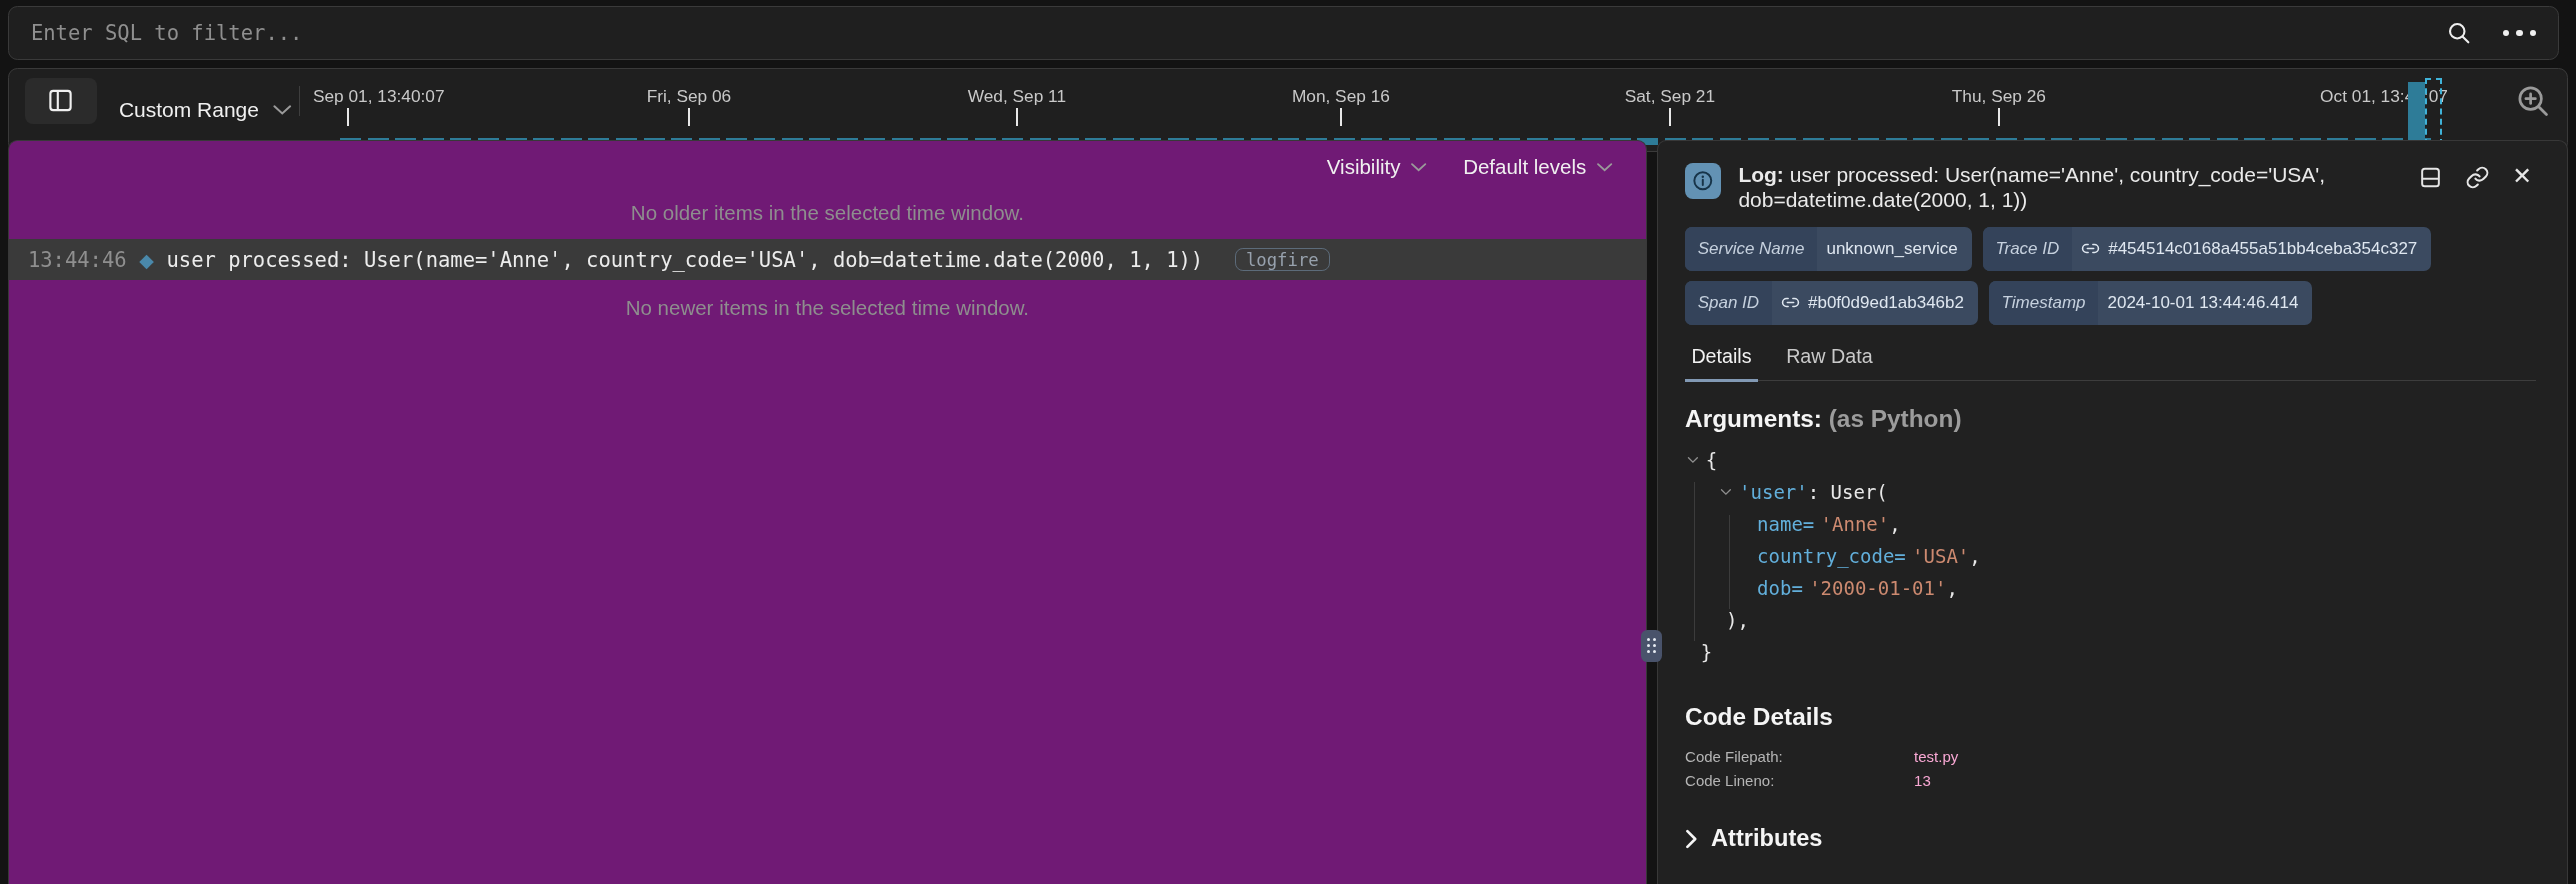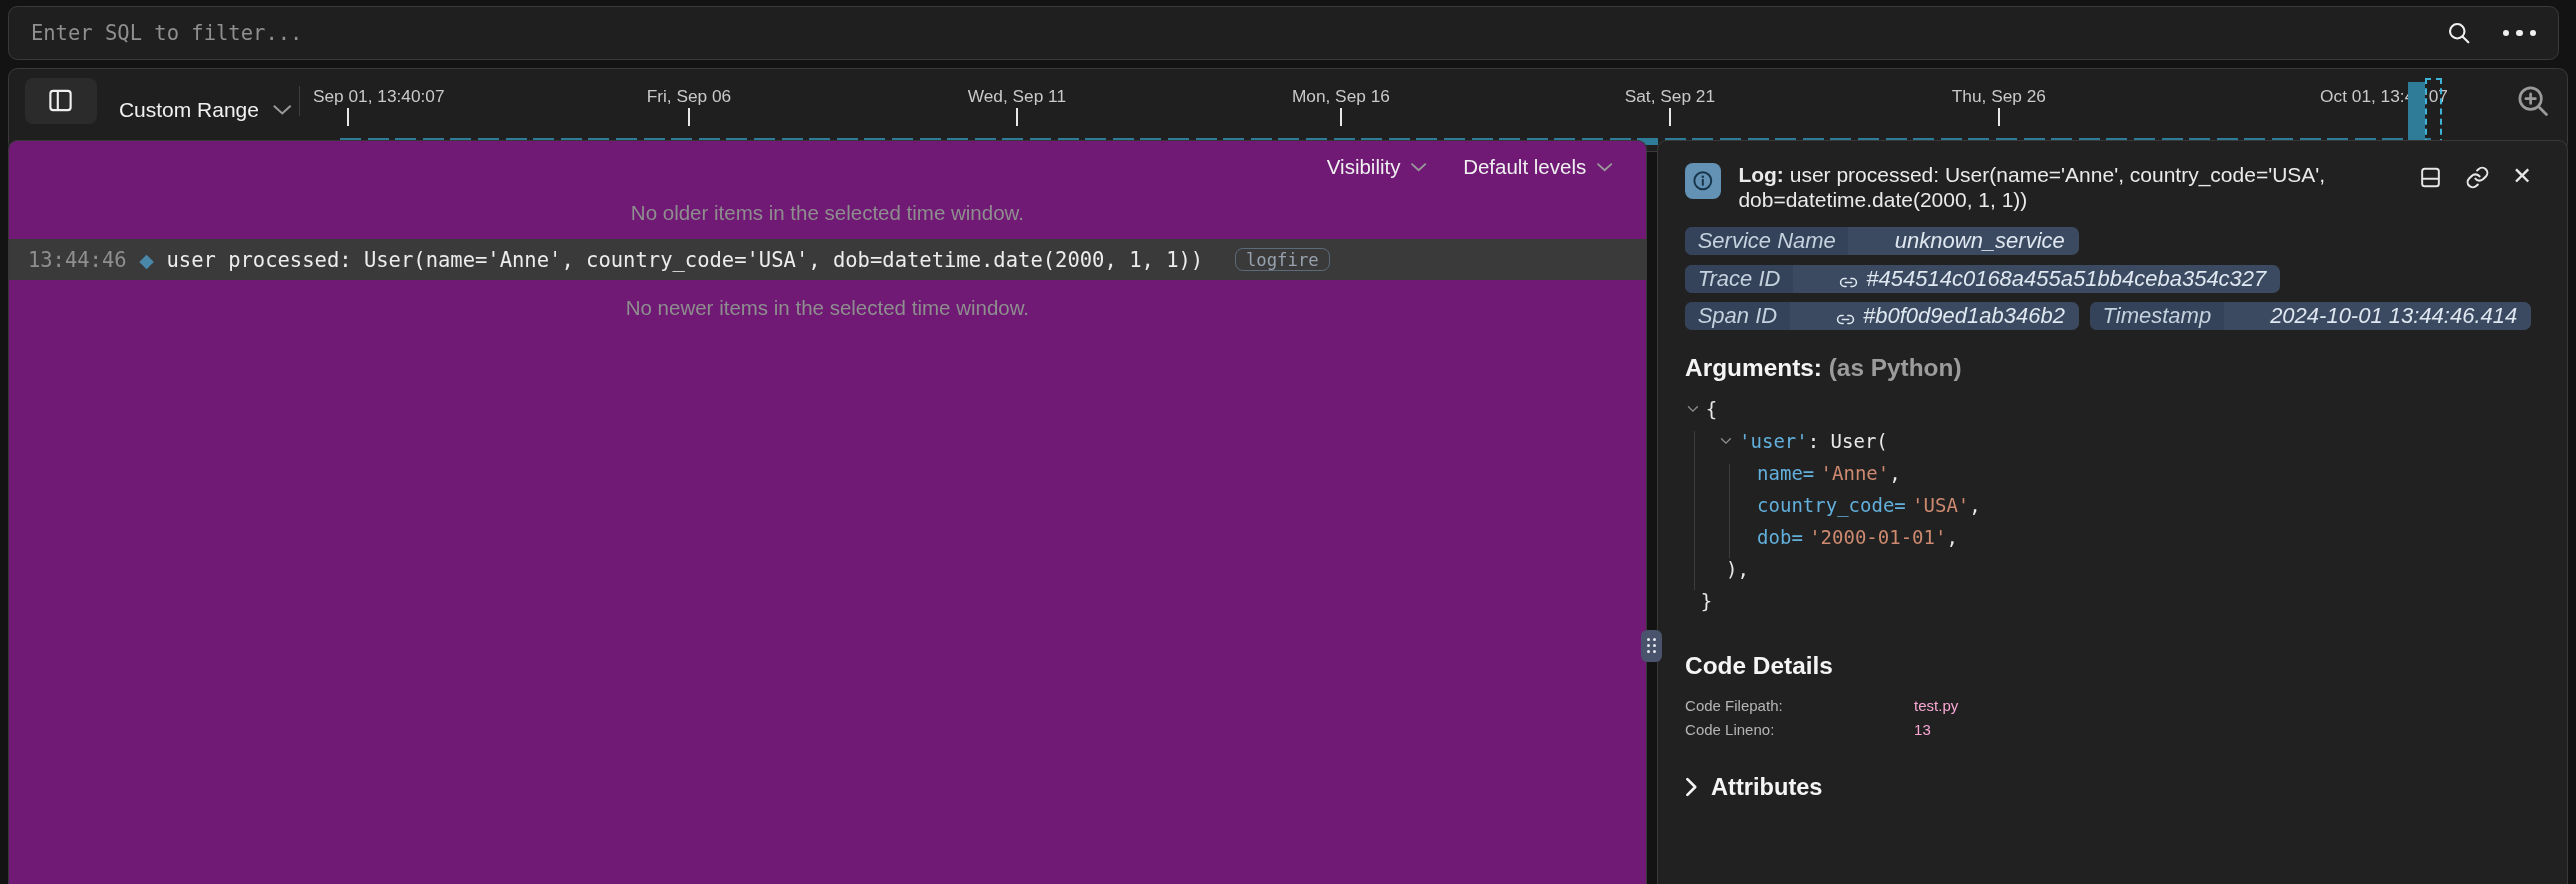--- a/index.html
+++ b/index.html
@@ -74,25 +74,25 @@
   
   .detail-header { display:flex; align-items:flex-start; padding:20.5px 35px 0 27px; }
   .level-icon { flex:0 0 auto; width:36px; height:36px; border-radius:7.9px; background:#6392b4;
                 display:flex; align-items:center; justify-content:center; margin-top:1.6px; }
   .detail-title { margin-left:17.3px; font-size:21px; line-height:25px; color:#eaeaea; max-width:630px; }
   .detail-title b { font-weight:bold; }
   .header-icons { margin-left:auto; display:flex; gap:22px; align-items:center; padding-top:3.1px; }
   .close-x { font-size:23.6px; color:#e6e6e6; line-height:23.6px; font-family:"DejaVu Sans", sans-serif; }
 
   .badges { margin:15.7px 31.5px 0 27px; display:flex; flex-wrap:wrap; gap:9.4px 11px; }
-  .chip { display:inline-flex; align-items:center; height:28px; background:#3b4a60;
-          border-radius:7px; overflow:hidden; font-size:22px; color:#dfe7f0;gap:37px; }
+  .chip { display:inline-flex; align-items:center; height:44px; background:#3b4a60;
+          border-radius:7px; overflow:hidden; font-size:17px; color:#dfe7f0; }
   .chip-label { font-style:italic; color:#c6d1de; background:#34435a; height:100%;
                 display:flex; align-items:center; padding:0 12.6px; }
-  .chip-value { padding:0 14px 0 9.4px; display:flex; align-items:flex-end; gap:7.9px; white-space:nowrap;font-style:italic; }
+  .chip-value { padding:0 14px 0 9.4px; display:flex; align-items:flex-start; gap:7.9px; white-space:nowrap; }
   .chip-value .val { padding-left:0; }
 
   .tabs { margin:20.5px 31.5px 0 27px; border-bottom:1.6px solid #3d3d3d; display:flex; gap:22px; }
   .tab { font-size:19.7px; padding:0 6.3px 11px 6.3px; color:#c9c9c9; cursor:pointer; }
   .tab.active { color:#f2f2f2; border-bottom:3.1px solid #8299b4; margin-bottom:-1.6px; }
 
   .args-section { padding:23.6px 31.5px 0 27px; }
   .h2 { font-size:24.4px; font-weight:bold; color:#f5f5f5; }
   .h2 .soft { color:#9c9c9c; }
   .code-tree { position:relative; margin-top:11px; font-family:"DejaVu Sans Mono", monospace;
@@ -300,20 +300,24 @@
           </span>
         </span>
         <span class="chip">
           <span class="chip-label">Timestamp</span>
           <span class="chip-value">
               <span class="val">2024-10-01 13:44:46.414</span>
             </span>
         </span>
       </div>
 
+      <div class="tabs">
+        <span class="tab active">Details</span>
+        <span class="tab">Raw Data</span>
+      </div>
 
       <div class="args-section">
         <div class="h2">
           <span>Arguments:</span>
           <span class="soft">(as Python)</span>
         </div>
         <div class="code-tree">
           <span class="guide g1"></span>
           <span class="guide g2"></span>
           <div class="cline l1">

